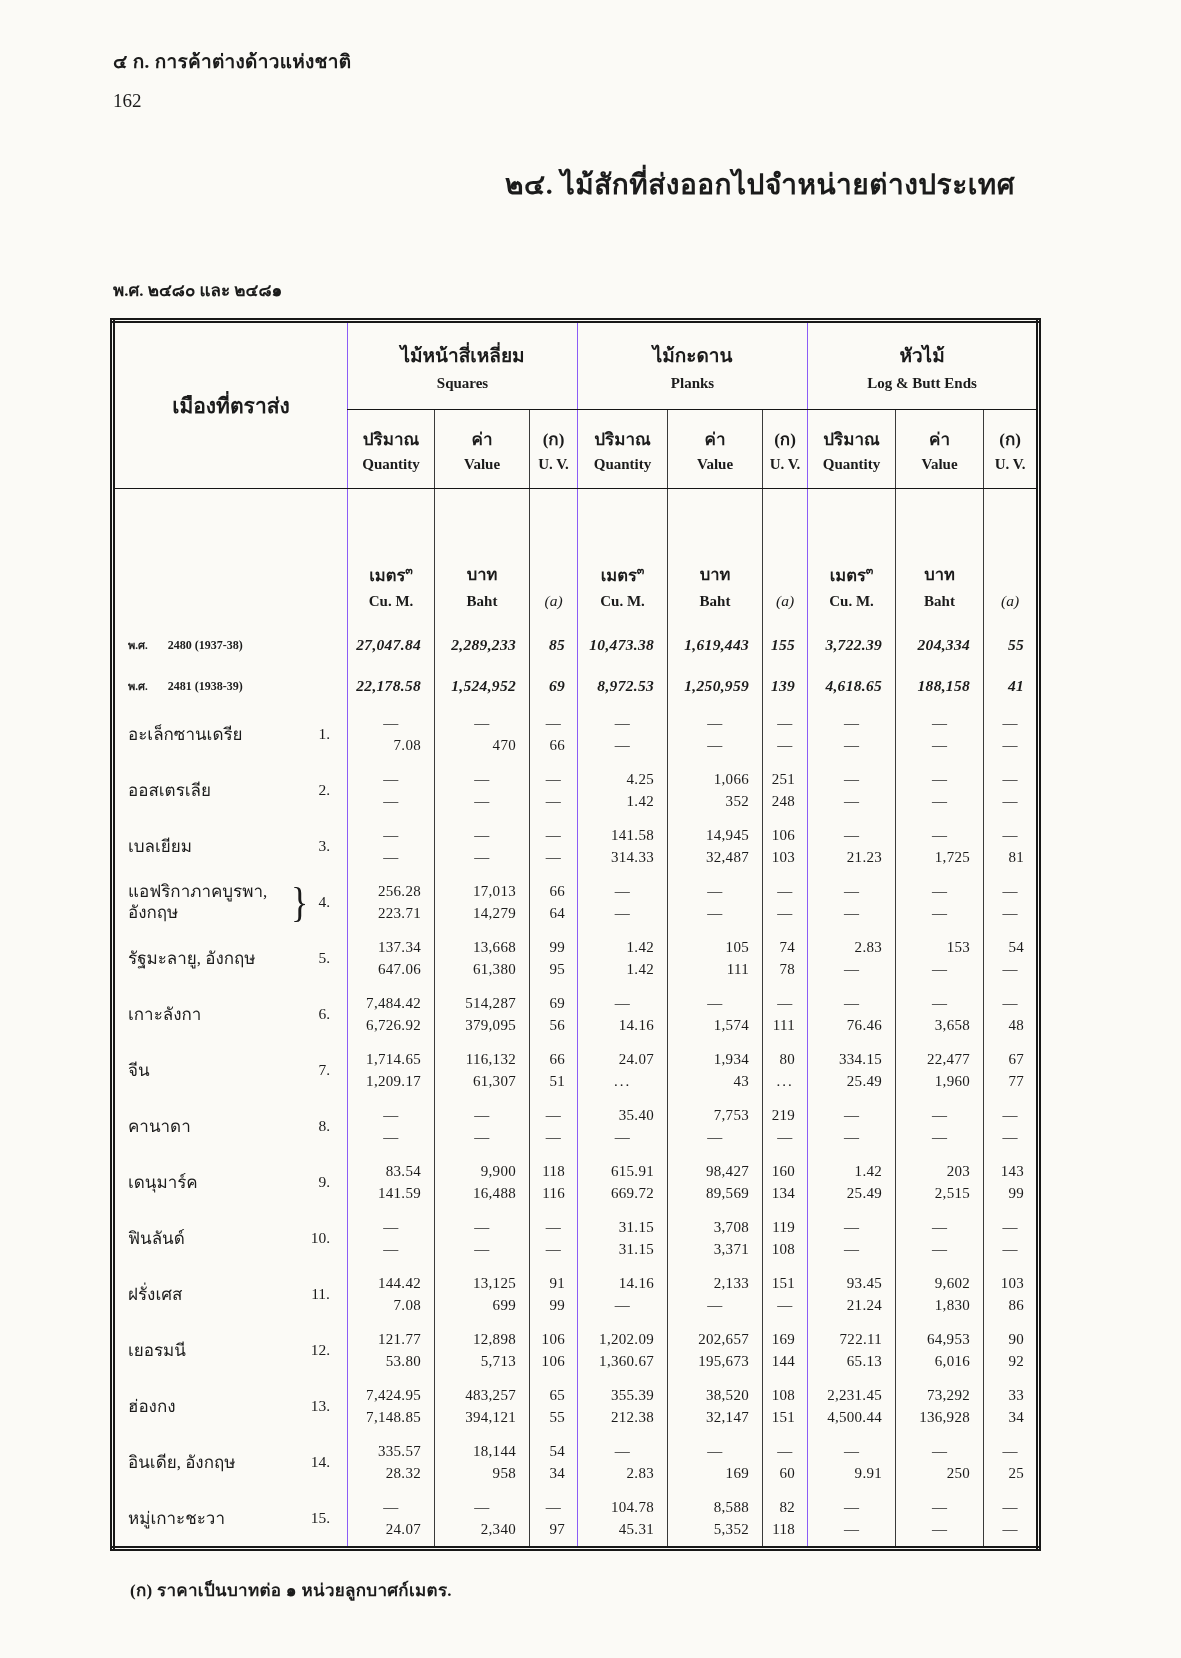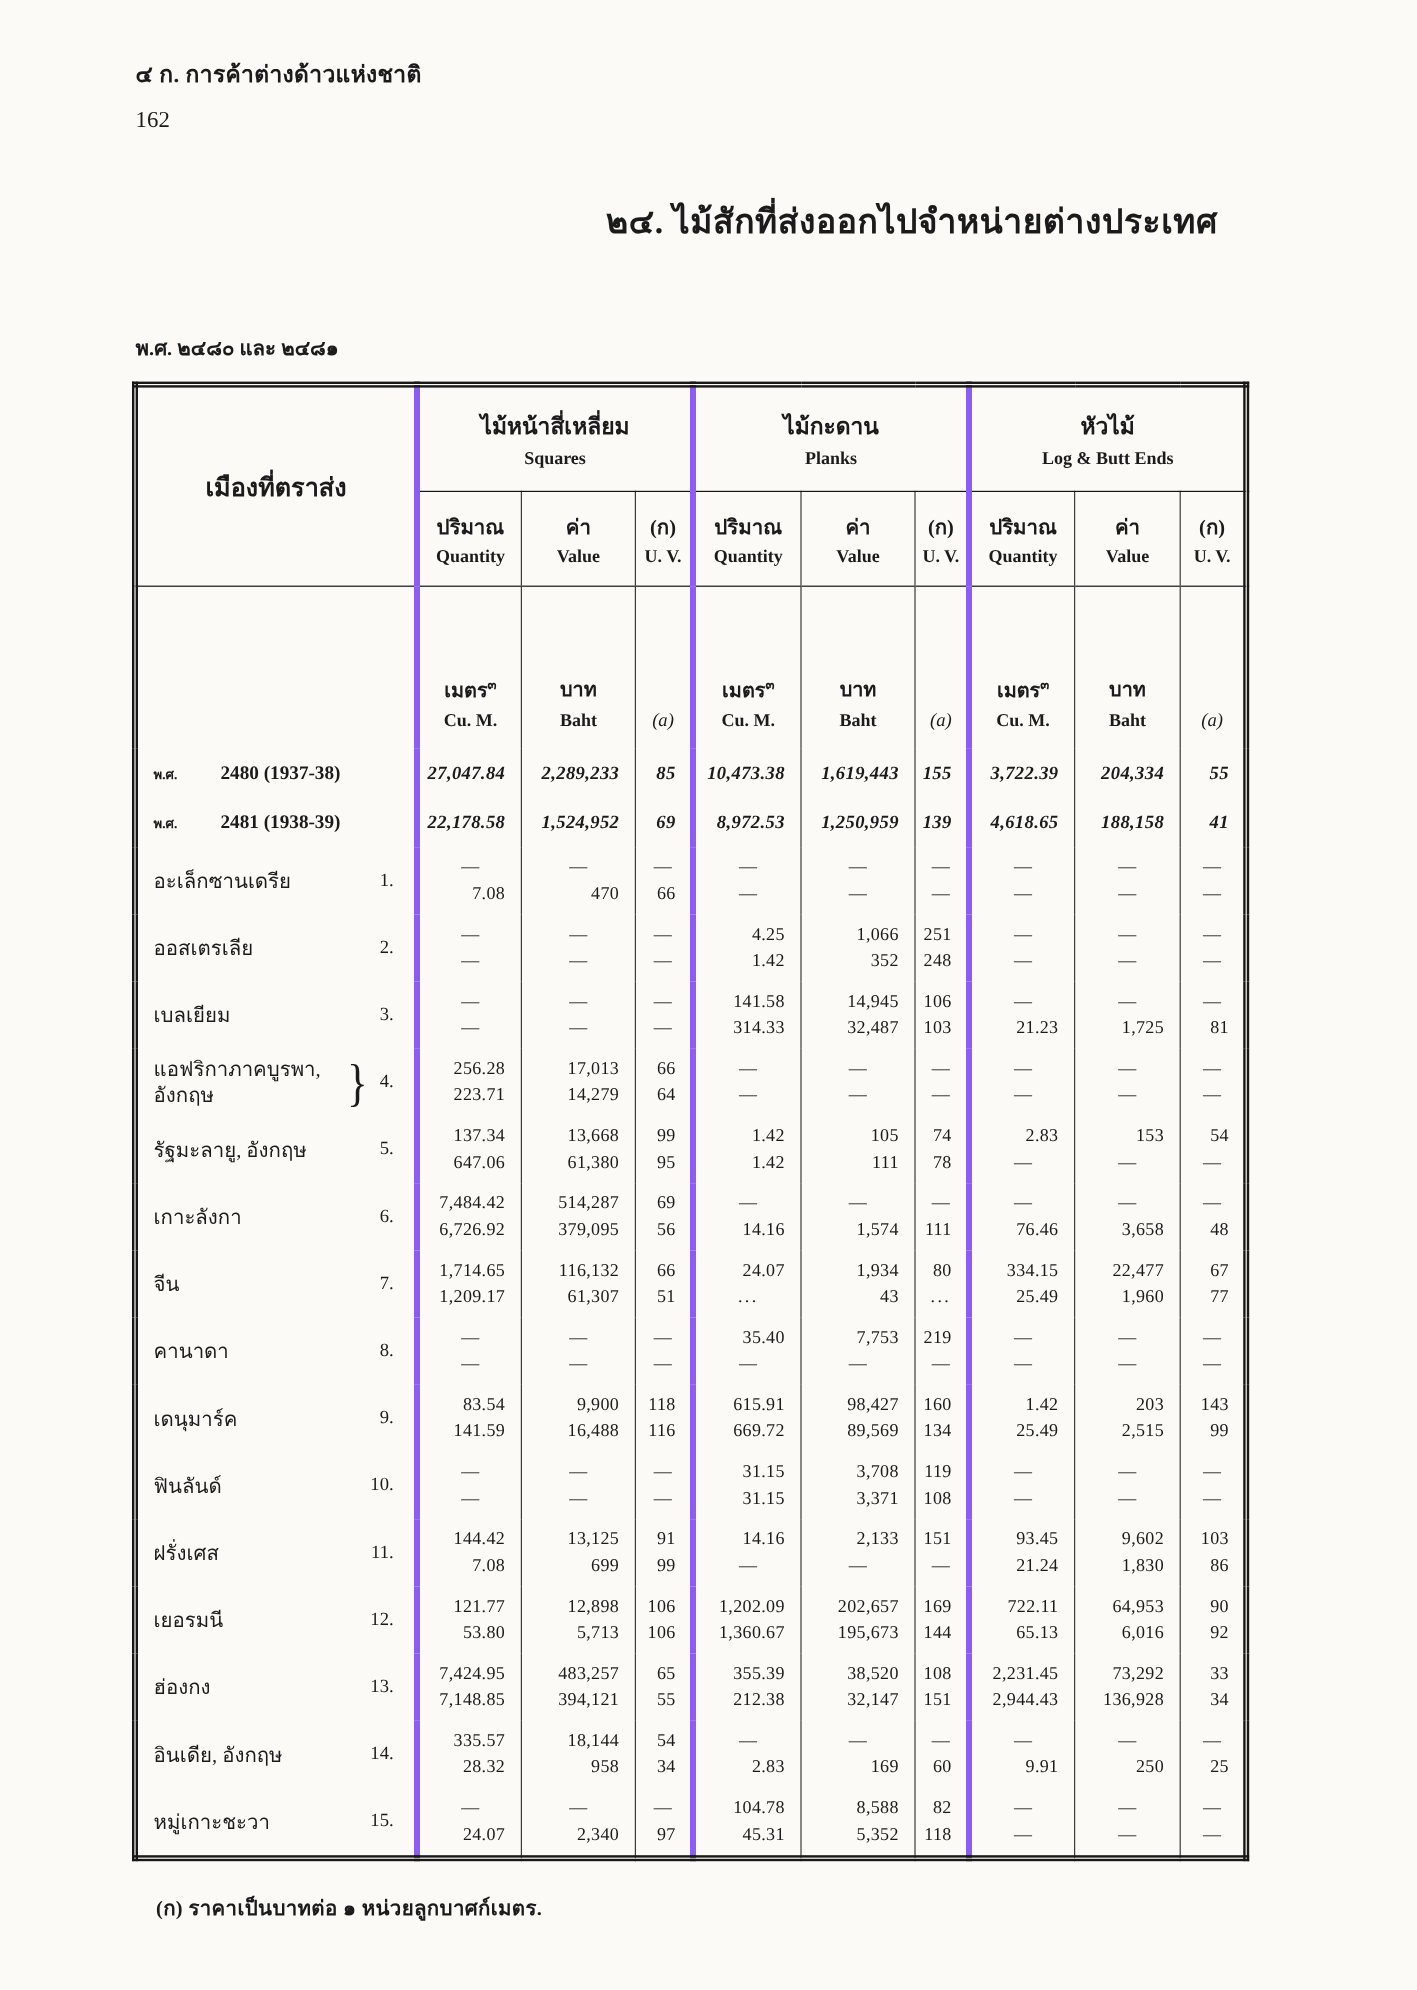--- a/index.html
+++ b/index.html
@@ -15,40 +15,40 @@
   .title-thai{font-size:28px;font-weight:700;letter-spacing:.5px;}
   .title-en{font-size:21px;font-weight:700;margin-top:8px;letter-spacing:.6px;}
   .years-line{position:absolute;left:113px;top:276px;font-size:17px;font-weight:700;}
 
   .table-wrap{position:absolute;left:110px;top:318px;width:926px;}
   table{border-collapse:collapse;table-layout:fixed;width:100%;border:5px double #181818;}
   th,td{margin:0;overflow:hidden;}
   th{font-weight:700;}
   td,th{border-left:1px solid #3a3a3a;}
   .stub,.stub-cell{border-left:none;}
-  .g{border-left:5px solid #8b5cf6;}
+  .g{border-left:1px solid #8b5cf6;}
 
   .r-group th{height:84px;border-bottom:1.5px solid #151515;vertical-align:middle;text-align:center;}
   .stub{border-bottom:1.5px solid #151515;vertical-align:middle;text-align:center;font-size:21px;font-weight:700;}
   .g-th{font-size:19px;}
   .g-en{font-size:15px;font-weight:700;margin-top:5px;}
   .r-sub th{height:76px;border-bottom:1.5px solid #151515;vertical-align:middle;text-align:center;}
   .s-th{font-size:17px;}
   .s-en{font-size:15px;margin-top:4px;}
 
   .r-units td{height:120px;vertical-align:bottom;padding-bottom:14px;text-align:center;}
   .u-th{font-size:16.5px;font-weight:700;}
   .u-th sup{font-size:11px;}
   .u-en{font-size:15px;font-weight:700;margin-top:6px;}
   .u-it{font-style:italic;font-size:15.5px;}
 
   .year-row td{height:37px;vertical-align:middle;}
   .year-row .ln{font-weight:700;font-size:15.5px;height:auto;line-height:normal;font-style:italic;}
   .yr-prefix{font-weight:700;font-size:11px;padding-left:12px;}
-  .yr-label{font-weight:700;font-size:16px;margin-left:36px;}
+  .yr-label{font-weight:700;font-size:12px;margin-left:20px;}
 
   .country-row td{height:52px;vertical-align:middle;}
   .stub-flex{display:flex;align-items:center;}
   .cname{flex:1;font-size:17px;padding-left:12px;line-height:21px;}
   .cidx{font-size:15.5px;padding-right:16px;}
   .brace{font-size:36px;font-weight:400;margin-right:10px;transform:scaleY(1.2);}
 
   .dc{padding:2px 0;}
   .ln{height:22px;line-height:22px;font-size:15px;letter-spacing:.3px;}
   .num{text-align:right;}
@@ -820,21 +820,21 @@
           <td class="dc v">
             <div class="ln num">38,520</div>
             <div class="ln num">32,147</div>
           </td>
           <td class="dc u">
             <div class="ln num">108</div>
             <div class="ln num">151</div>
           </td>
           <td class="dc q g">
             <div class="ln num">2,231.45</div>
-            <div class="ln num">2,944.43</div>
+            <div class="ln num">4,500.44</div>
           </td>
           <td class="dc v">
             <div class="ln num">73,292</div>
             <div class="ln num">136,928</div>
           </td>
           <td class="dc u">
             <div class="ln num">33</div>
             <div class="ln num">34</div>
           </td>
         </tr>

